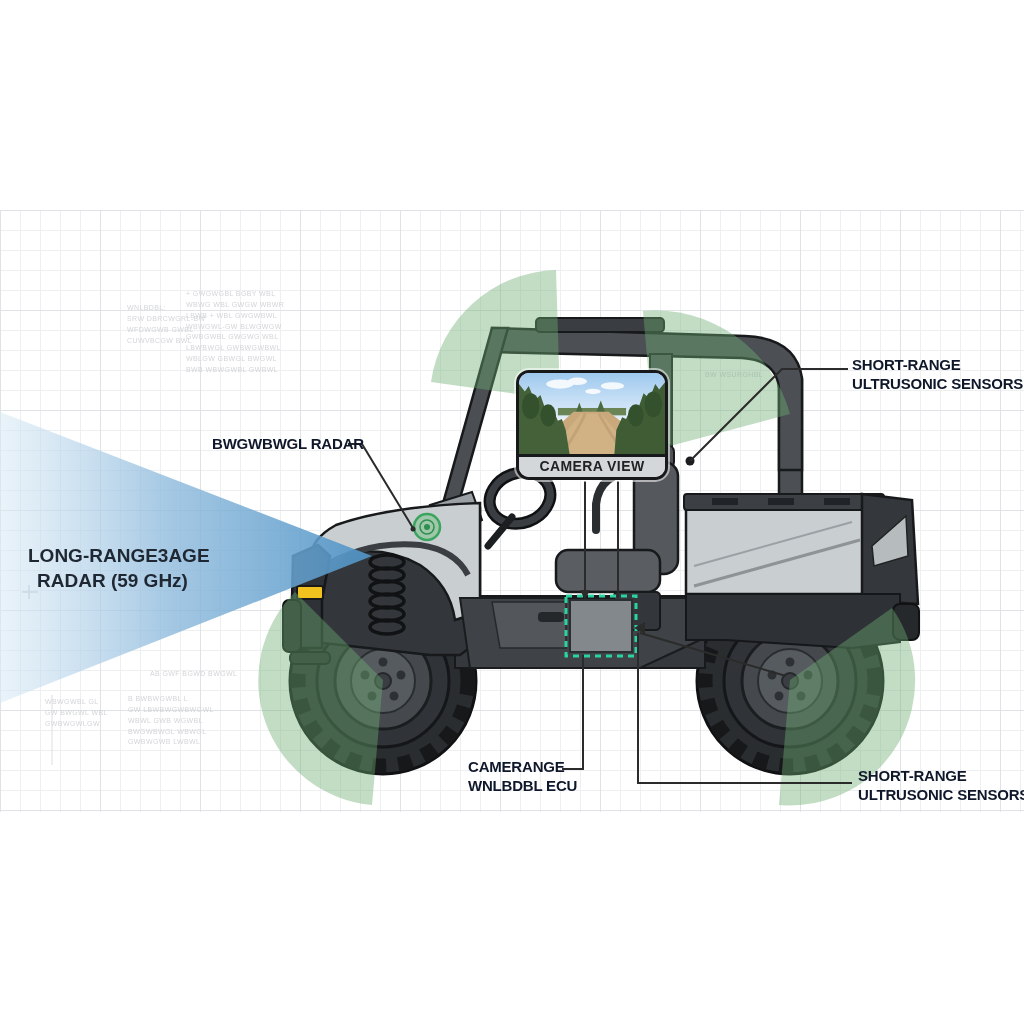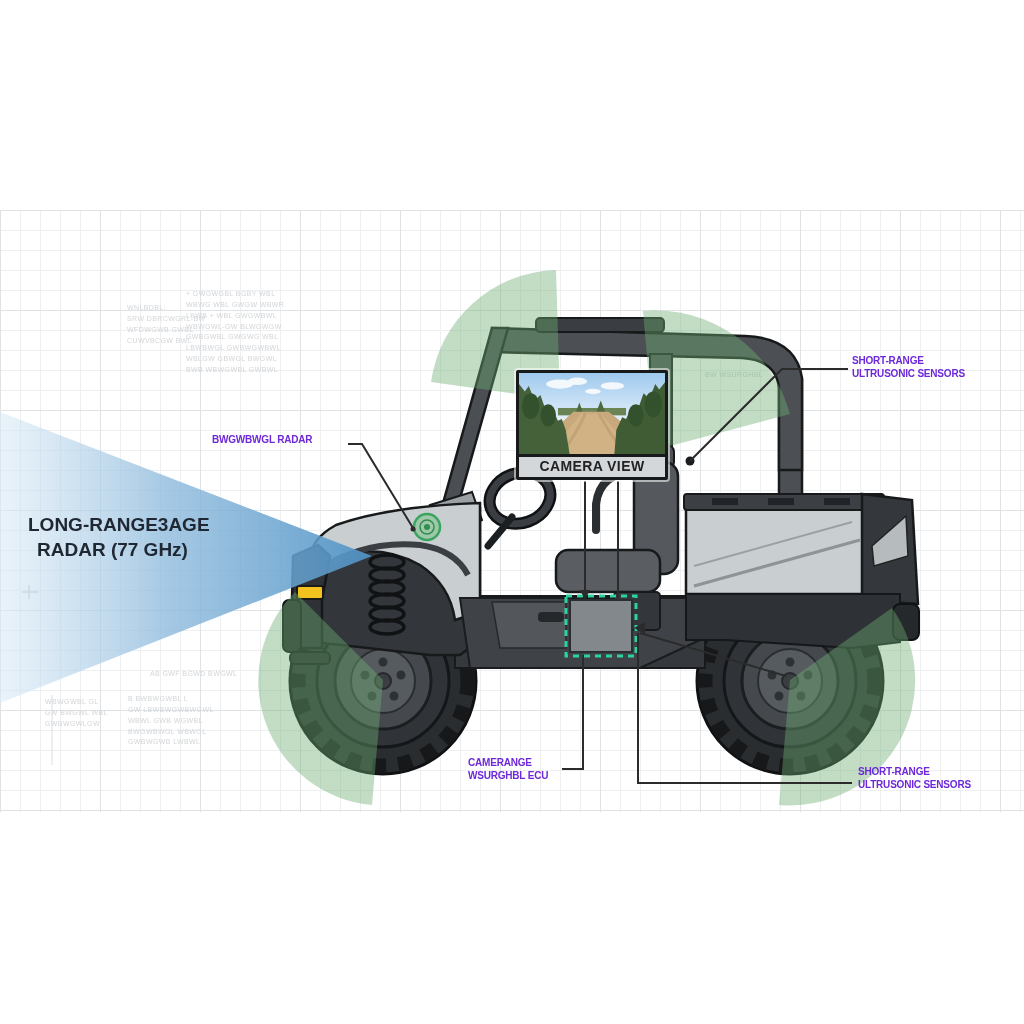--- a/index.html
+++ b/index.html
@@ -10,28 +10,28 @@
   .grid-band{position:absolute;left:0;top:210px;width:1024px;height:602px;
     background-image:
       linear-gradient(to bottom,#dfe3e6 1px,transparent 1px),
       linear-gradient(to right,#dfe3e6 1px,transparent 1px),
       linear-gradient(to bottom,#edeff1 1px,transparent 1px),
       linear-gradient(to right,#edeff1 1px,transparent 1px);
     background-size:100px 100px,100px 100px,20px 20px,20px 20px;}
 
   svg.scene{position:absolute;left:0;top:0;width:1024px;height:1024px}
 
-  .label{position:absolute;font-weight:700;color:#6d28d9;letter-spacing:-.2px;
-    line-height:1.27;font-size:10px;white-space:nowrap}
+  .label{position:absolute;font-weight:700;color:#0f172a;letter-spacing:-.2px;
+    line-height:1.27;font-size:15px;white-space:nowrap}
   .label span{display:block}
   #lbl-long{font-size:19px;color:#1f2732;line-height:1.3;letter-spacing:0}
   #lbl-long .l2{padding-left:9px}
 
   .monitor{position:absolute;left:516px;top:370px;width:152px;height:110px;
-    background:#f2f3f4;border:3px solid #17191b;border-radius:2px;
+    background:#f2f3f4;border:3px solid #17191b;border-radius:13px;
     display:flex;flex-direction:column;overflow:hidden;
     box-shadow:0 0 0 2px rgba(255,255,255,.55)}
   .monitor .screen{flex:1;min-height:0}
   .monitor .screen svg{display:block;width:100%;height:100%}
   .monitor .caption{height:23px;background:#d4d7da;border-top:3px solid #17191b;
     font-size:14px;font-weight:700;text-align:center;line-height:19px;
     letter-spacing:.4px;color:#222}
 
   .ghost{position:absolute;font-size:7px;line-height:1.55;color:#d2d5d8;
     letter-spacing:.4px;white-space:nowrap;font-weight:400}
@@ -258,37 +258,37 @@
           <ellipse cx="12" cy="36" rx="9" ry="14"></ellipse>
             <ellipse cx="30" cy="46" rx="8" ry="12"></ellipse>
           <ellipse cx="138" cy="34" rx="9" ry="14"></ellipse>
             <ellipse cx="120" cy="46" rx="8" ry="12"></ellipse>
         </g>
       </svg>
     </div>
     <div class="caption">CAMERA VIEW</div>
   </div>
 
-  <div class="label" id="lbl-long" style="left:28px;top:513px">
+  <div class="label" id="lbl-long" style="left:28px;top:544px">
     <span class="l1">LONG-RANGE3AGE</span>
-    <span class="l2">RADAR (77 GHz)</span>
+    <span class="l2">RADAR (59 GHz)</span>
   </div>
 
   <div class="label" style="left:212px;top:434px">
     <span>BWGWBWGL RADAR</span>
   </div>
 
   <div class="label" style="left:852px;top:355px">
     <span>SHORT-RANGE</span>
     <span>ULTRUSONIC SENSORS</span>
   </div>
 
   <div class="label" style="left:468px;top:757px">
     <span>CAMERANGE</span>
-    <span>WSURGHBL ECU</span>
+    <span>WNLBDBL ECU</span>
   </div>
 
   <div class="label" style="left:858px;top:766px">
     <span>SHORT-RANGE</span>
     <span>ULTRUSONIC SENSORS</span>
   </div>
 
 </div>
 
 </body></html>

